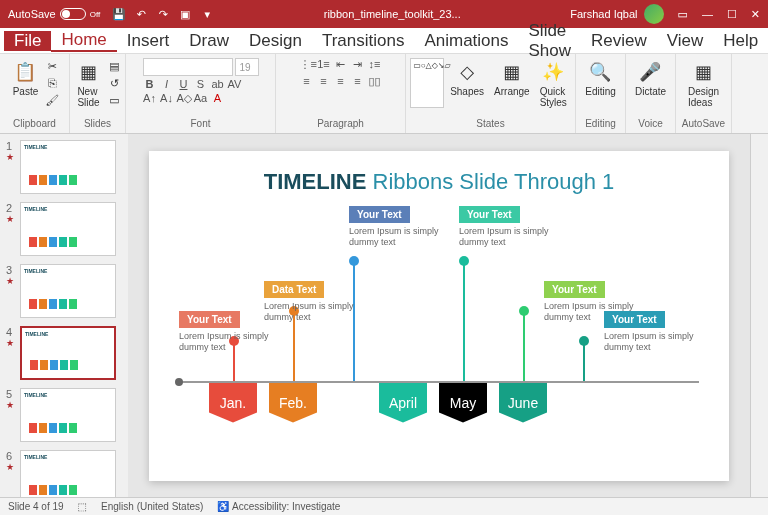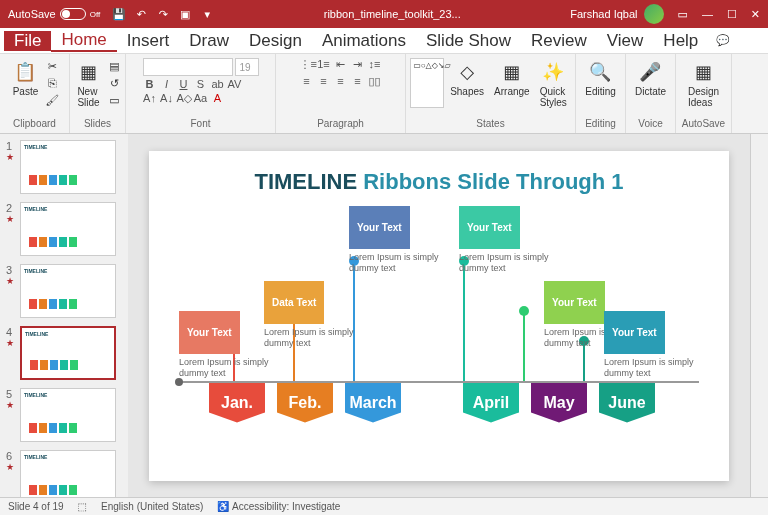--- a/index.html
+++ b/index.html
@@ -38,29 +38,29 @@
 .thumb .num{font-size:11px;color:#666;width:10px}
 .thumb .star{font-size:9px;color:#b02a2e}
 .thumb .mini{width:96px;height:54px;background:#fff;border:1px solid #ccc;font-size:6px;padding:3px;position:relative}
 .thumb.sel .mini{border:2px solid #b02a2e}
 .mini .mtitle{font-size:5px;font-weight:bold;color:#1a4d5c}
 .mini .mribs{display:flex;gap:2px;position:absolute;bottom:8px;left:8px}
 .mini .mrib{width:8px;height:10px;background:#f39c12}
 .canvas{flex:1;display:flex;align-items:center;justify-content:center;padding:12px}
 .slide{width:580px;height:330px;background:#fff;box-shadow:0 2px 8px rgba(0,0,0,0.2);padding:18px;position:relative}
 .slide-title{font-size:22px;font-weight:bold;color:#1a4d5c;text-align:center}
-.slide-title .sub{color:#2a8fa8;font-weight:bold}
+.slide-title .sub{color:#2a8fa8;font-weight:normal}
 .timeline{position:absolute;left:30px;right:30px;top:230px;height:2px;background:#999}
 .timeline::before{content:'';position:absolute;left:-4px;top:-3px;width:8px;height:8px;background:#666;border-radius:50%}
 .ribbons{position:absolute;top:232px;left:60px;display:flex;gap:12px}
-.ribbon-item{width:56px;height:40px;color:#fff;font-size:16px;font-weight:bold;display:flex;align-items:center;justify-content:center;position:relative;clip-path:polygon(0 0,100% 0,100% 75%,50% 100%,0 75%)}
+.ribbon-item{width:48px;height:40px;color:#fff;font-size:14px;font-weight:normal;display:flex;align-items:center;justify-content:center;position:relative;clip-path:polygon(0 0,100% 0,100% 75%,50% 100%,0 75%)}
 .pin{position:absolute;width:2px}
 .pin .dot{width:10px;height:10px;border-radius:50%;position:absolute;left:-4px}
 .callout{position:absolute;width:110px;font-size:9px}
-.callout .tag{color:#fff;padding:16px 8px;font-weight:bold;font-size:10px;display:inline-block;margin-bottom:3px}
+.callout .tag{color:#fff;padding:3px 8px;font-weight:bold;font-size:10px;display:inline-block;margin-bottom:3px}
 .callout .desc{color:#666;line-height:1.3}
 .rsb{width:18px;background:#f0f0f0;border-left:1px solid #ccc}
 .statusbar{height:18px;background:#f3f3f3;border-top:1px solid #ccc;display:flex;align-items:center;padding:0 8px;font-size:10px;color:#555;gap:14px}
 .statusbar .right{margin-left:auto;display:flex;align-items:center;gap:8px}
 .viewbtn{width:16px;height:14px;border:1px solid #aaa;background:#fff}
 .viewbtn.active{background:#d04040;border-color:#d04040}
 .zoomslider{width:60px;height:3px;background:#ccc;position:relative}
 .zoomslider::after{content:'';position:absolute;width:6px;height:10px;background:#888;left:28px;top:-4px}
 </style>
 </head>
@@ -91,20 +91,21 @@
     <span>✕</span>
   </div>
 </div>
 
 <div class="tabs">
   <span class="tab file">File</span>
   <span class="tab active">Home</span>
   <span class="tab">Insert</span>
   <span class="tab">Draw</span>
   <span class="tab">Design</span>
+  <span class="tab">Transitions</span>
   <span class="tab">Animations</span>
   <span class="tab">Slide Show</span>
   <span class="tab">Review</span>
   <span class="tab">View</span>
   <span class="tab">Help</span>
   <span class="collapse">💬</span>
 </div>
 
 <div class="ribbon">
   <div class="rgroup" style="width:70px">
@@ -327,23 +328,22 @@
         </div>
       </div>
     </div>
   <div class="canvas">
     <div class="slide">
       <div class="slide-title"><span>TIMELINE</span> <span class="sub">Ribbons Slide Through 1</span></div>
       <div class="timeline"></div>
       <div class="ribbons" id="ribbonsC">
           <div class="ribbon-item" style="background: rgb(231, 76, 60);">Jan.</div>
           <div class="ribbon-item" style="background: rgb(230, 126, 34);">Feb.</div>
-          <div class="ribbon-item" style="background: rgb(52, 152, 219);">March</div>
           <div class="ribbon-item" style="background: rgb(26, 188, 156); margin-left: 50px;">April</div>
-          <div class="ribbon-item" style="background: #701a75; margin-left: 0px;">May</div>
+          <div class="ribbon-item" style="background: #000000; margin-left: 0px;">May</div>
           <div class="ribbon-item" style="background: rgb(22, 160, 133); margin-left: 0px;">June</div>
         </div>
       <div id="pinsC">
           <div class="pin" style="left: 84px; top: 190px; height: 40px; background: rgb(231, 76, 60);">
             <div class="dot" style="background:#e74c3c;top:-5px"></div>
           </div>
           <div class="pin" style="left: 144px; top: 160px; height: 70px; background: rgb(230, 126, 34);">
             <div class="dot" style="background:#e67e22;top:-5px"></div>
           </div>
           <div class="pin" style="left: 204px; top: 110px; height: 120px; background: rgb(52, 152, 219);">

